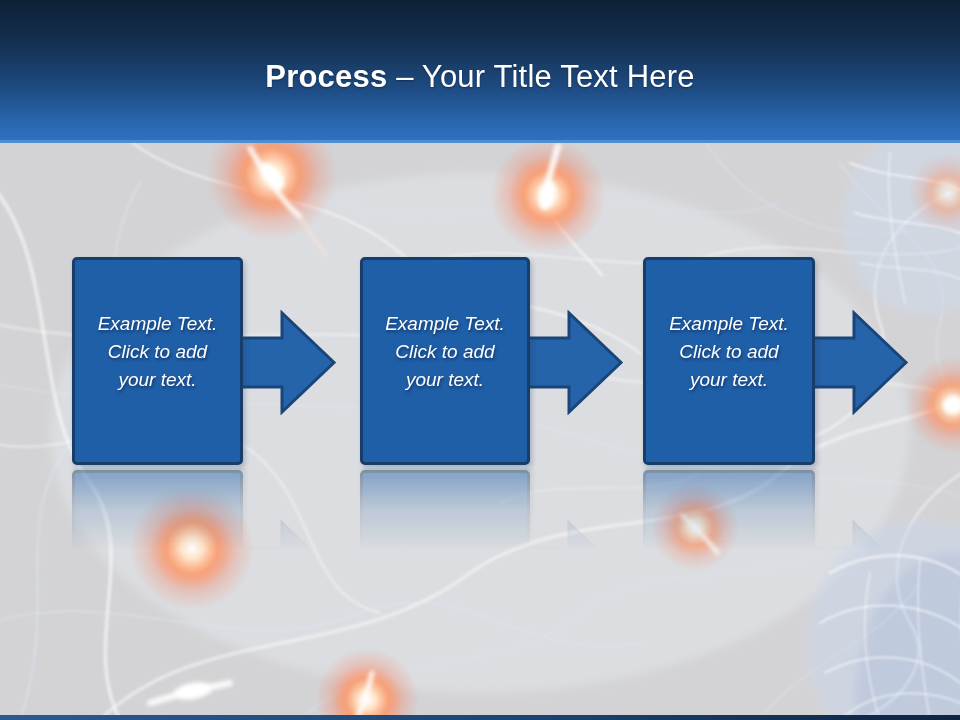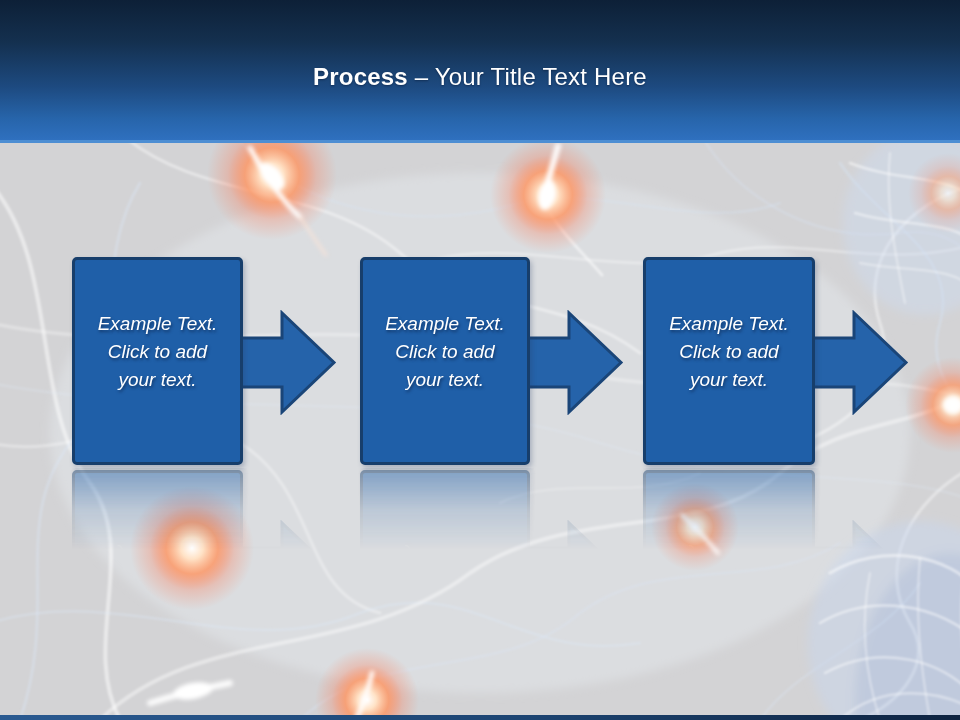--- a/index.html
+++ b/index.html
@@ -8,21 +8,21 @@
     font-family:"Liberation Sans", sans-serif; background:#d3d3d5;
   }
   
   .title-bar{
     position:absolute; left:0; top:0; width:960px; height:140px;
     background:linear-gradient(to bottom,#0d2037 0%,#14304f 30%,#1d4a80 62%,#2765ab 85%,#2f70bf 100%);
     border-bottom:3px solid #4d8ed3;
     display:flex; align-items:center; justify-content:center; z-index:5;
   }
   .slide-title{
-    margin:0; padding-top:14px; color:#ffffff; font-size:24px; font-weight:400;
+    margin:0; padding-top:14px; color:#ffffff; font-size:31px; font-weight:400;
     letter-spacing:0.2px; text-shadow:0 1px 2px rgba(0,10,30,.4); white-space:pre;
   }
   .slide-title .bold{font-weight:700;}
   
   .bg-art{position:absolute; left:0; top:143px; width:960px; height:577px; z-index:0;}
   
   .process-row{position:absolute; left:0; top:257px; width:960px; height:210px; z-index:2;}
   .step-box{
     position:absolute; top:0; height:208px; box-sizing:border-box;
     background:#1f5fa8; border:3px solid #173e6b; border-radius:5px;

